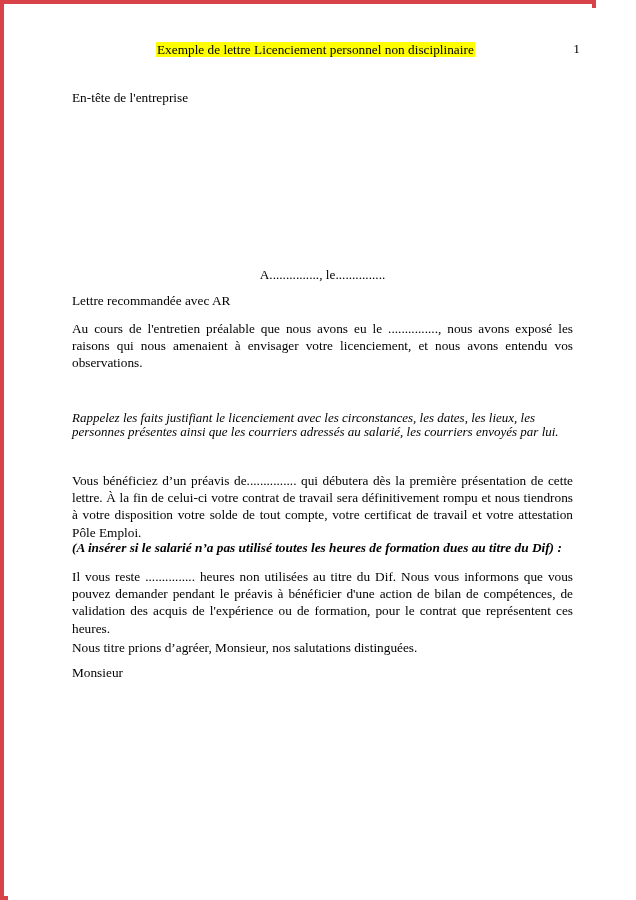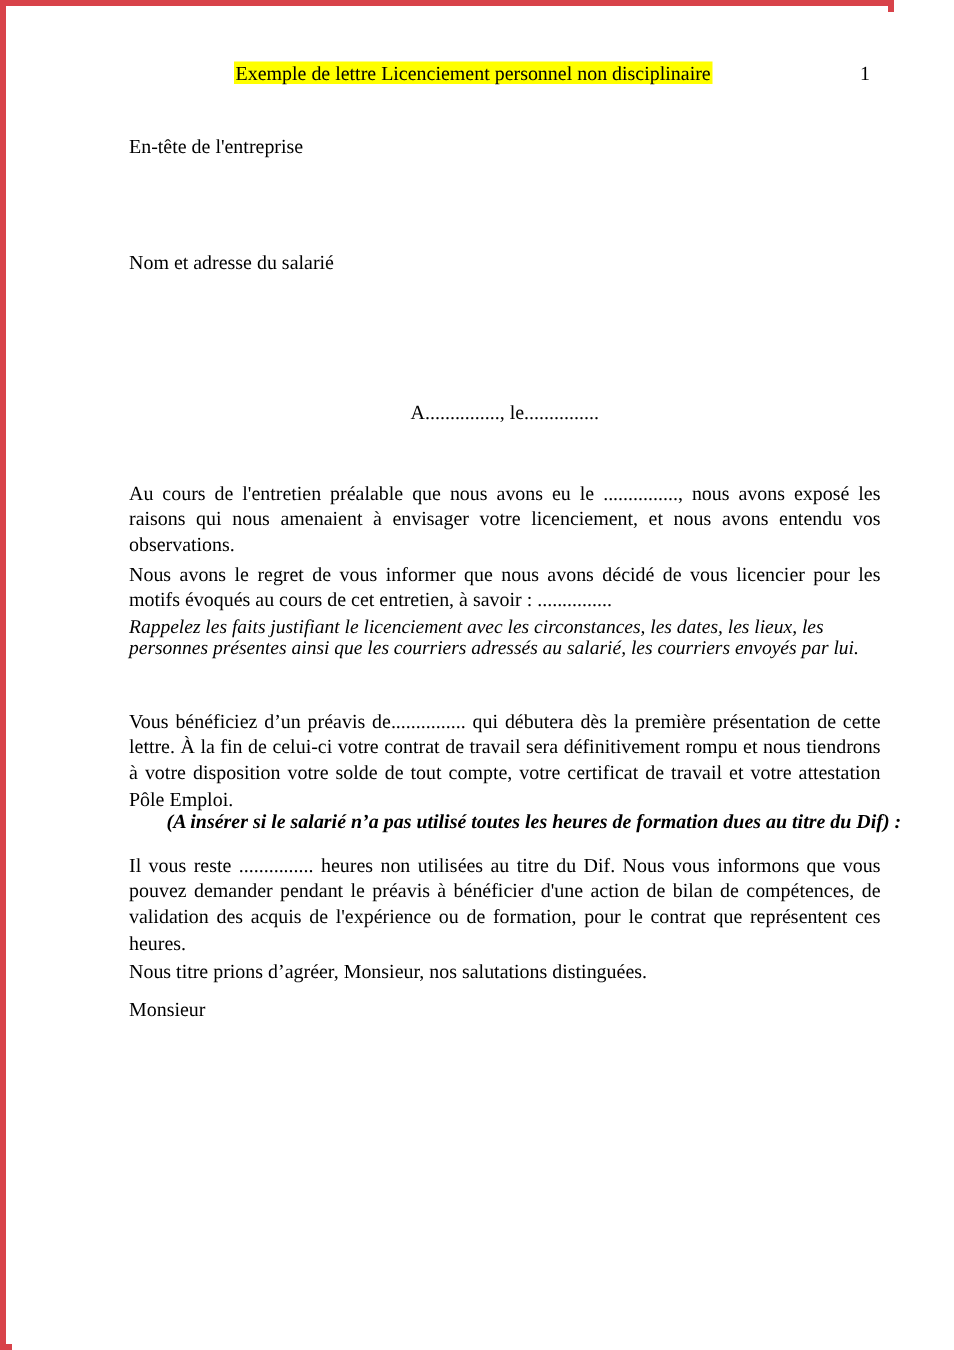--- a/index.html
+++ b/index.html
@@ -65,21 +65,21 @@
     top: 0;
     font-size: 13.3px;
     line-height: 17px;
     width: 40px;
     text-align: right;
   }
 
   
   .blk {
     position: absolute;
-    left: 78px;
+    left: 64px;
     width: 501px;
     font-size: 13.3px;
     line-height: 17.2px;
     text-align: left;
     font-family: Liberation Serif, serif;
   }
   .blk.justify { text-align: justify; text-justify: inter-word; }
   .blk.small {
     font-size: 13px;
     line-height: 14.4px;
@@ -93,48 +93,47 @@
   
   #b-company-header { top: 81px; }
   #b-employee-addr  { top: 158px; }
   #b-place-date     { top: 258px; text-align: center; }
   #b-registered     { top: 284px; }
   #b-para-1         { top: 312px; }
   #b-note-1         { top: 403px; }
   #b-note-2         { top: 432px; }
   #b-para-2         { top: 366px; }
   #b-para-3         { top: 464px; }
-  #b-insert-note    { top: 531px; margin-left: 25px; }
+  #b-insert-note    { top: 531px; }
   #b-para-4         { top: 560px; }
   #b-closing        { top: 631px; }
   #b-signature      { top: 656px; }
 </style>
 </head>
 <body>
 
 <div id="page-frame">
   <div id="sheet">
 
     <div id="doc-header">
       <div id="title-wrap">
         <span id="doc-title">Exemple de lettre Licenciement personnel non disciplinaire</span>
       </div>
       <span id="page-number">1</span>
     </div>
 
     <div class="blk" id="b-company-header">En-tête de l'entreprise</div>
 
-    <div class="blk" id="b-employee-addr">Nom et adresse du salarié</div>
 
     <div class="blk" id="b-place-date">A..............., le...............</div>
 
+    <div class="blk" id="b-registered">Lettre recommandée avec AR</div>
 
     <div class="blk justify" id="b-para-1">Au cours de l'entretien préalable que nous avons eu le ..............., nous avons exposé les raisons qui nous amenaient à envisager votre licenciement, et nous avons entendu vos observations.</div>
 
-    <div class="blk justify" id="b-para-2">Nous avons le regret de vous informer que nous avons décidé de vous licencier pour les motifs évoqués au cours de cet entretien, à savoir : ...............</div>
 
     <div class="blk small" id="b-note-1">Rappelez les faits justifiant le licenciement avec les circonstances, les dates, les lieux, les personnes présentes ainsi que les courriers adressés au salarié, les courriers envoyés par lui.</div>
 
 
     <div class="blk justify" id="b-para-3">Vous bénéficiez d’un préavis de............... qui débutera dès la première présentation de cette lettre. À la fin de celui-ci votre contrat de travail sera définitivement rompu et nous tiendrons à votre disposition votre solde de tout compte, votre certificat de travail et votre attestation Pôle Emploi.</div>
 
     <div class="blk bolditalic" id="b-insert-note">(A insérer si le salarié n’a pas utilisé toutes les  heures de formation dues au titre du Dif) :</div>
 
     <div class="blk justify" id="b-para-4">Il vous reste ............... heures non utilisées au titre du Dif. Nous vous informons que vous pouvez demander pendant le préavis à bénéficier d'une action de bilan de compétences, de validation des acquis de l'expérience ou de formation, pour le contrat que représentent ces heures.</div>
 

